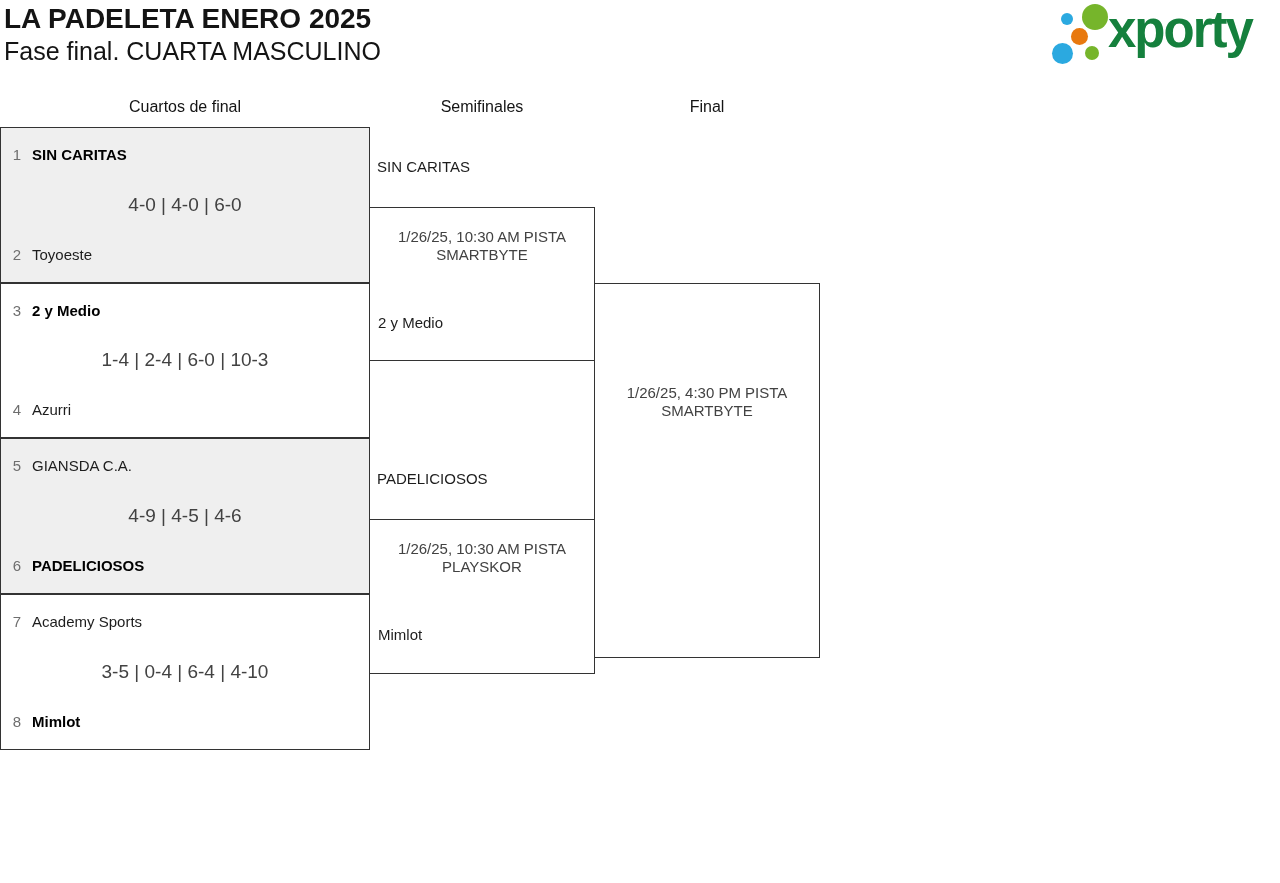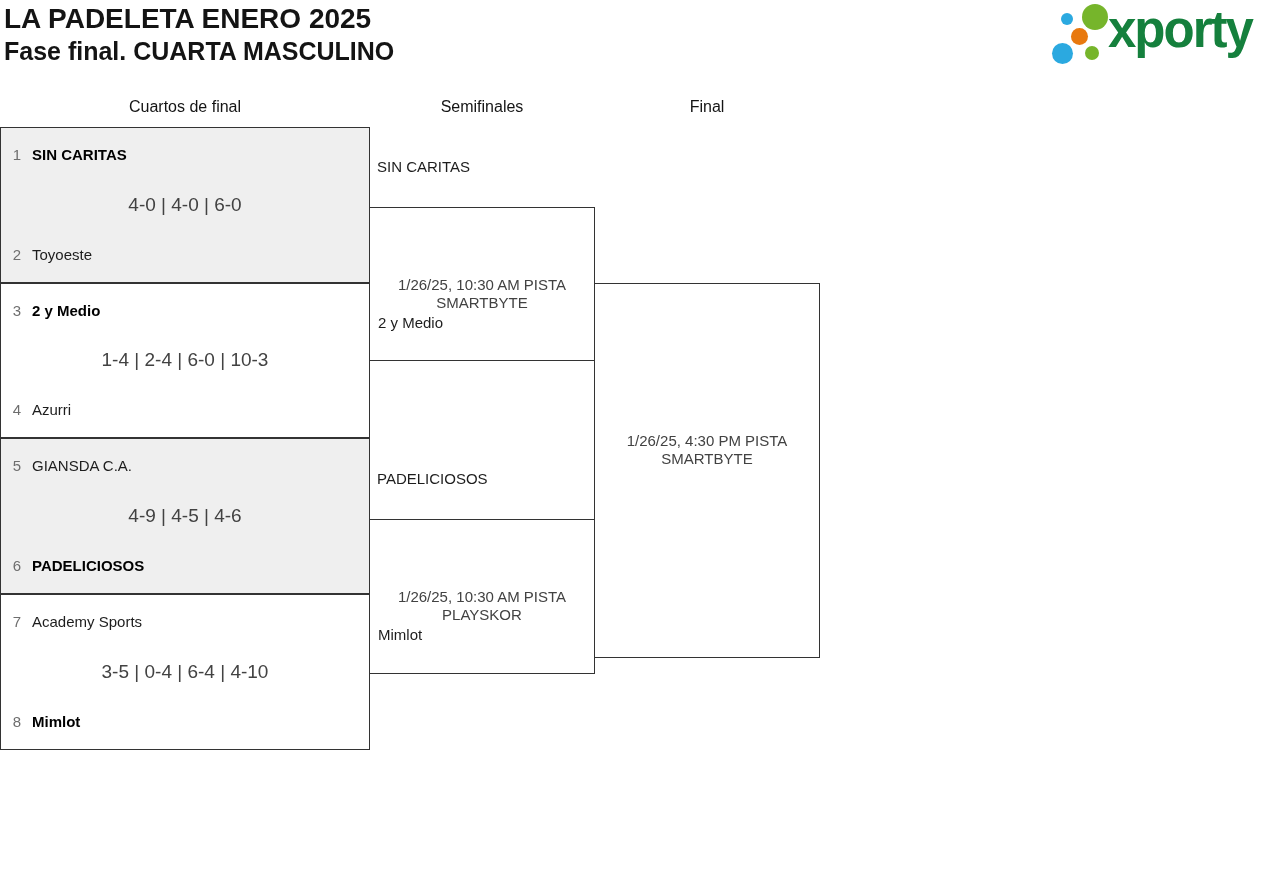--- a/index.html
+++ b/index.html
@@ -3,21 +3,21 @@
 <meta charset="utf-8">
 <style>
   * { margin:0; padding:0; box-sizing:border-box; }
   html,body { background:#fff; }
   .stage {
     position:relative; width:1280px; height:883px; background:#ffffff;
     font-family:"Liberation Sans", sans-serif; overflow:hidden;border-radius:22px;
   }
   
   .title1 { position:absolute; left:4px; top:3px; font-size:28px; font-weight:bold; color:#141414; letter-spacing:0; }
-  .title2 { position:absolute; left:4px; top:37px; font-size:25px; font-weight:bold; color:#141414;text-align:right; }
+  .title2 { position:absolute; left:4px; top:37px; font-size:25px; font-weight:normal; color:#141414;text-align:right; }
   
   .logo { position:absolute; left:1048px; top:0; width:232px; height:72px; }
   .dot { position:absolute; border-radius:50%; }
   .d-blue-sm  { left:13px; top:13px; width:12px; height:12px; background:#2ba9e0; }
   .d-green-lg { left:34px; top:4px;  width:26px; height:26px; background:#76b52b; }
   .d-orange   { left:23px; top:28px; width:17px; height:17px; background:#e8790f; }
   .d-blue-lg  { left:4px;  top:43px; width:21px; height:21px; background:#2ba9e0; }
   .d-green-sm { left:37px; top:46px; width:14px; height:14px; background:#76b52b; }
   .logo-text { position:absolute; left:60px; top:0px; font-size:51px; font-weight:bold; color:#15803d; letter-spacing:-2px; }
   
@@ -40,21 +40,21 @@
   .name { white-space:nowrap; }
   .name.bold { font-weight:bold; color:#000; }
   .score { text-align:center; font-size:19px; color:#424242; }
   
   .sf-team { position:absolute; left:377px; font-size:15px; color:#1d1d1d; line-height:17px; }
   .t1a { top:158px; }
   .t2a { top:470px; }
   .sf-box, .final-box { position:absolute; border:1px solid #333; background:#ffffff; }
   .sf1 { left:369px; top:207px; width:226px; height:154px; }
   .sf2 { left:369px; top:519px; width:226px; height:155px;padding-left:47px; }
-  .sched { position:absolute; top:20px; left:13px; right:13px; text-align:center; font-size:15px; line-height:18px; color:#424242;margin-top:48px; }
+  .sched { position:absolute; top:20px; left:13px; right:13px; text-align:center; font-size:15px; line-height:18px; color:#424242; }
   .sf-inner-team { position:absolute; left:8px; top:106px; font-size:15px; color:#1d1d1d; line-height:17px; }
   .final-box { left:594px; top:283px; width:226px; height:375px; }
   .final-box .sched { top:100px; }
 </style>
 </head>
 <body>
 
 <div class="stage">
 
   <div class="title1">LA PADELETA ENERO 2025</div>

